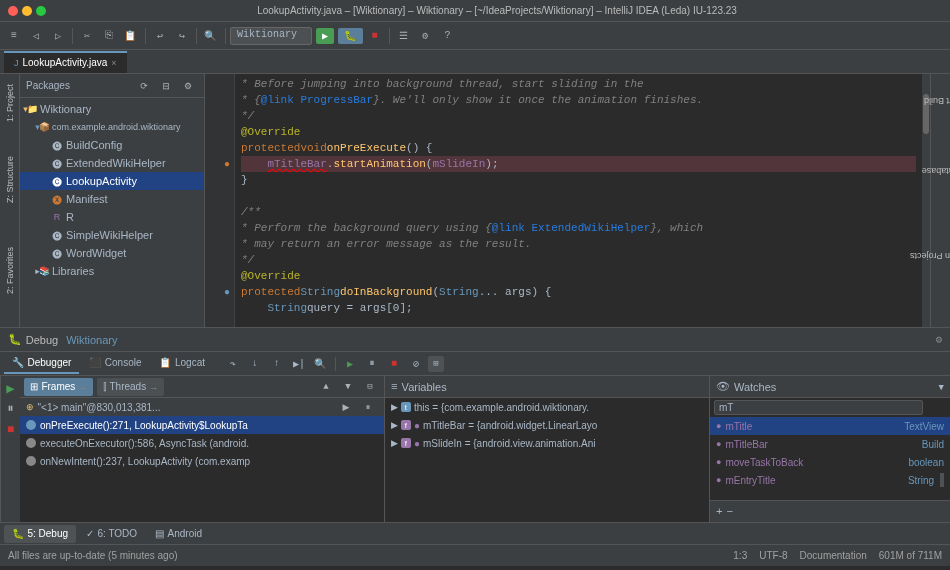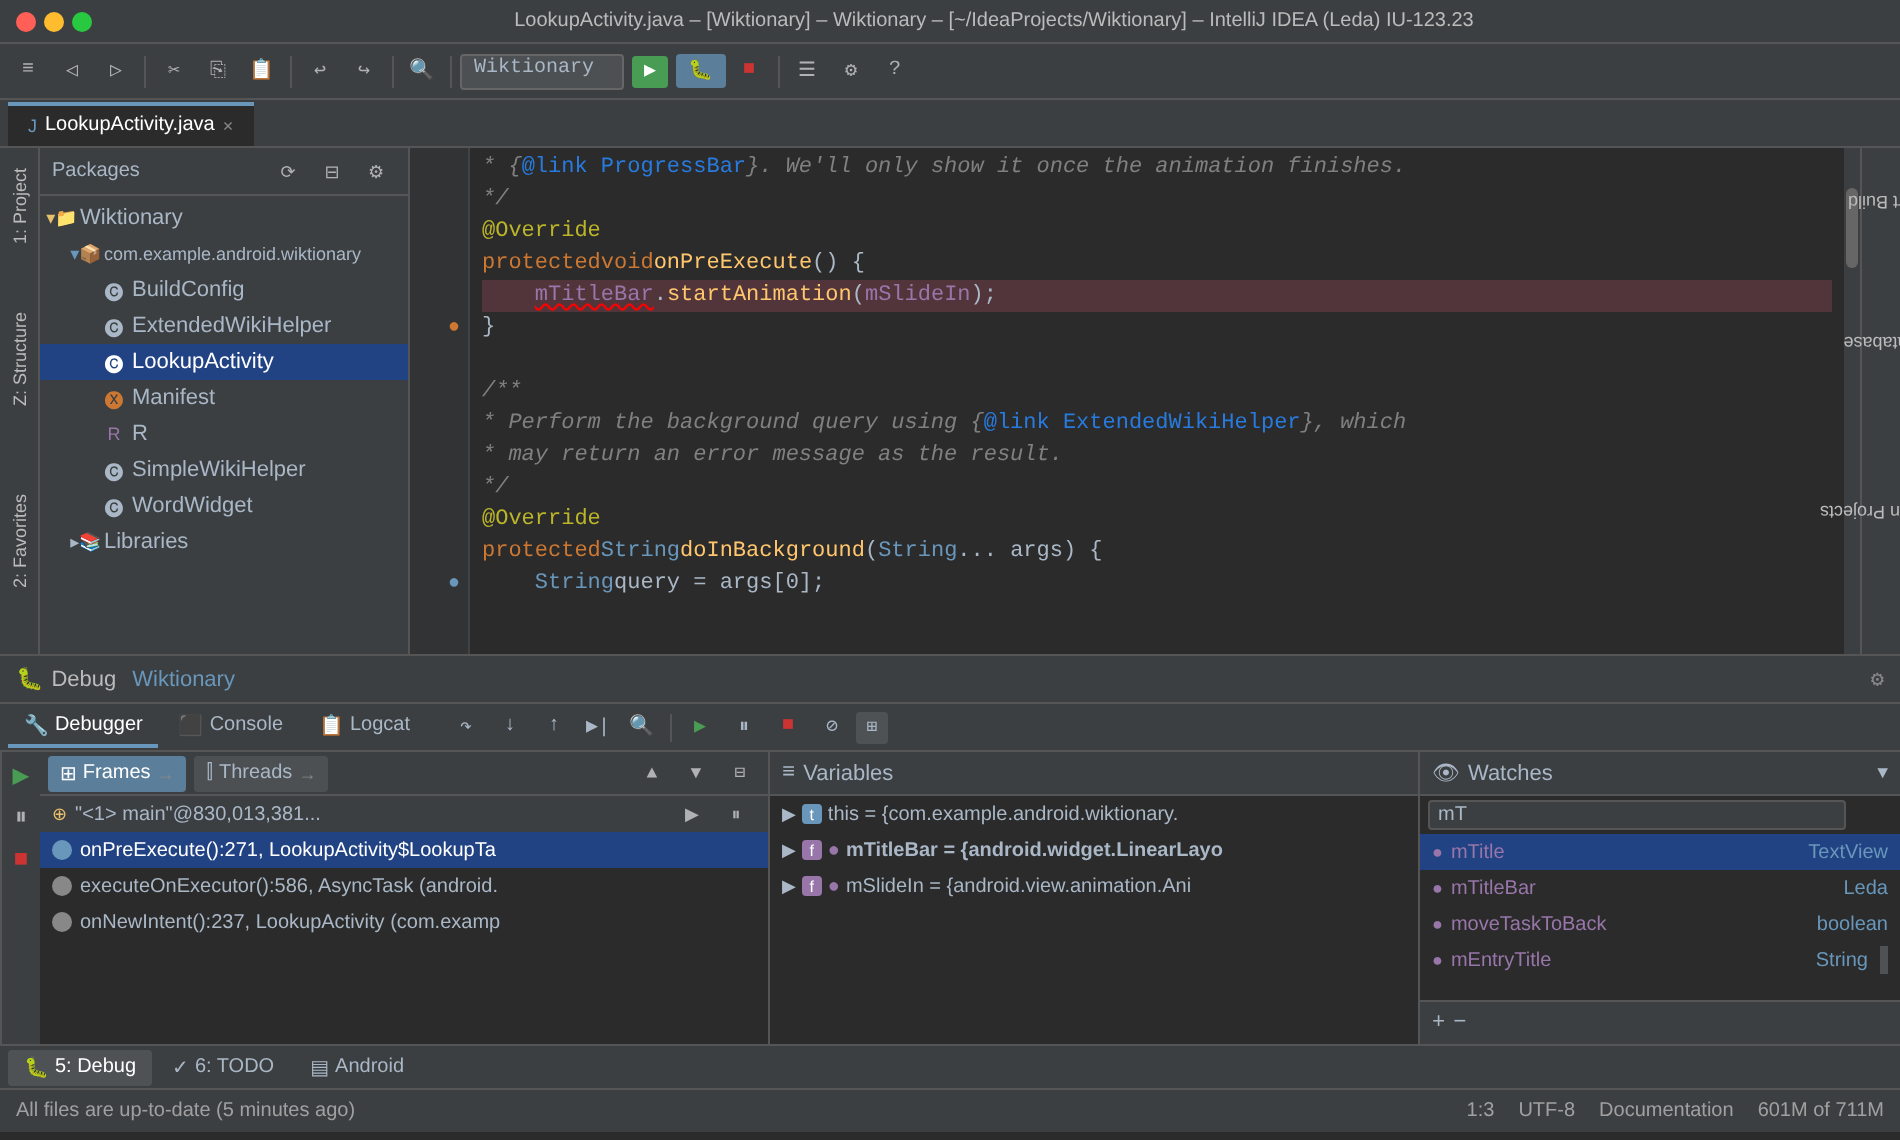--- a/index.html
+++ b/index.html
@@ -634,20 +634,23 @@
       <div class="line-number"></div>
       <div class="line-number"></div>
       <div class="line-number"></div>
       <div class="line-number"></div>
       <div class="line-number"></div>
       <div class="line-number" style="color:#6897bb;">●</div>
       <div class="line-number"></div>
     </div>
     <div class="code-content">
       <div class="code-line">
+        <span class="kw-comment">* Before jumping into background thread, start sliding in the</span>
+      </div>
+      <div class="code-line">
         <span class="kw-comment">* {</span>
           <span class="kw-link">@link ProgressBar</span>
           <span class="kw-comment">}. We'll only show it once the animation finishes.</span>
       </div>
       <div class="code-line">
         <span class="kw-comment">*/</span>
       </div>
       <div class="code-line">
         <span class="kw-annotation">@Override</span>
       </div>
@@ -814,21 +817,21 @@
       <div style="background:#2b2b2b;flex:1;overflow:hidden;">
         <div class="var-item">
           <span style="color:#a9b7c6;font-size:9px;">▶</span>
           <div class="var-icon var-icon-this">t</div>
           <span style="color:#a9b7c6;">this = {com.example.android.wiktionary.</span>
         </div>
         <div class="var-item">
           <span style="color:#a9b7c6;font-size:9px;">▶</span>
           <div class="var-icon var-icon-field">f</div>
           <span style="color:#9876aa;">● </span>
-          <span style="color:#a9b7c6;font-weight:bold;">mTitleBar = {android.widget.LinearLayo</span>
+          <span style="color:#a9b7c6;">mTitleBar = {android.widget.LinearLayo</span>
         </div>
         <div class="var-item">
           <span style="color:#a9b7c6;font-size:9px;">▶</span>
           <div class="var-icon var-icon-field">f</div>
           <span style="color:#9876aa;">● </span>
           <span style="color:#a9b7c6;">mSlideIn = {android.view.animation.Ani</span>
         </div>
       </div>
     </div>
 
@@ -846,21 +849,21 @@
       </div>
       <div style="background:#2b2b2b;flex:1;overflow:hidden;">
         <div class="watch-item selected">
           <span style="color:#9876aa;font-size:9px;">●</span>
           <span class="watch-name">mTitle</span>
           <span class="watch-type">TextView</span>
         </div>
         <div class="watch-item">
           <span style="color:#9876aa;font-size:9px;">●</span>
           <span class="watch-name">mTitleBar</span>
-          <span class="watch-type">Leda</span>
+          <span class="watch-type">Build</span>
         </div>
         <div class="watch-item">
           <span style="color:#9876aa;font-size:9px;">●</span>
           <span class="watch-name">moveTaskToBack</span>
           <span class="watch-type">boolean</span>
         </div>
         <div class="watch-item">
           <span style="color:#9876aa;font-size:9px;">●</span>
           <span class="watch-name">mEntryTitle</span>
           <span class="watch-type">String</span>

